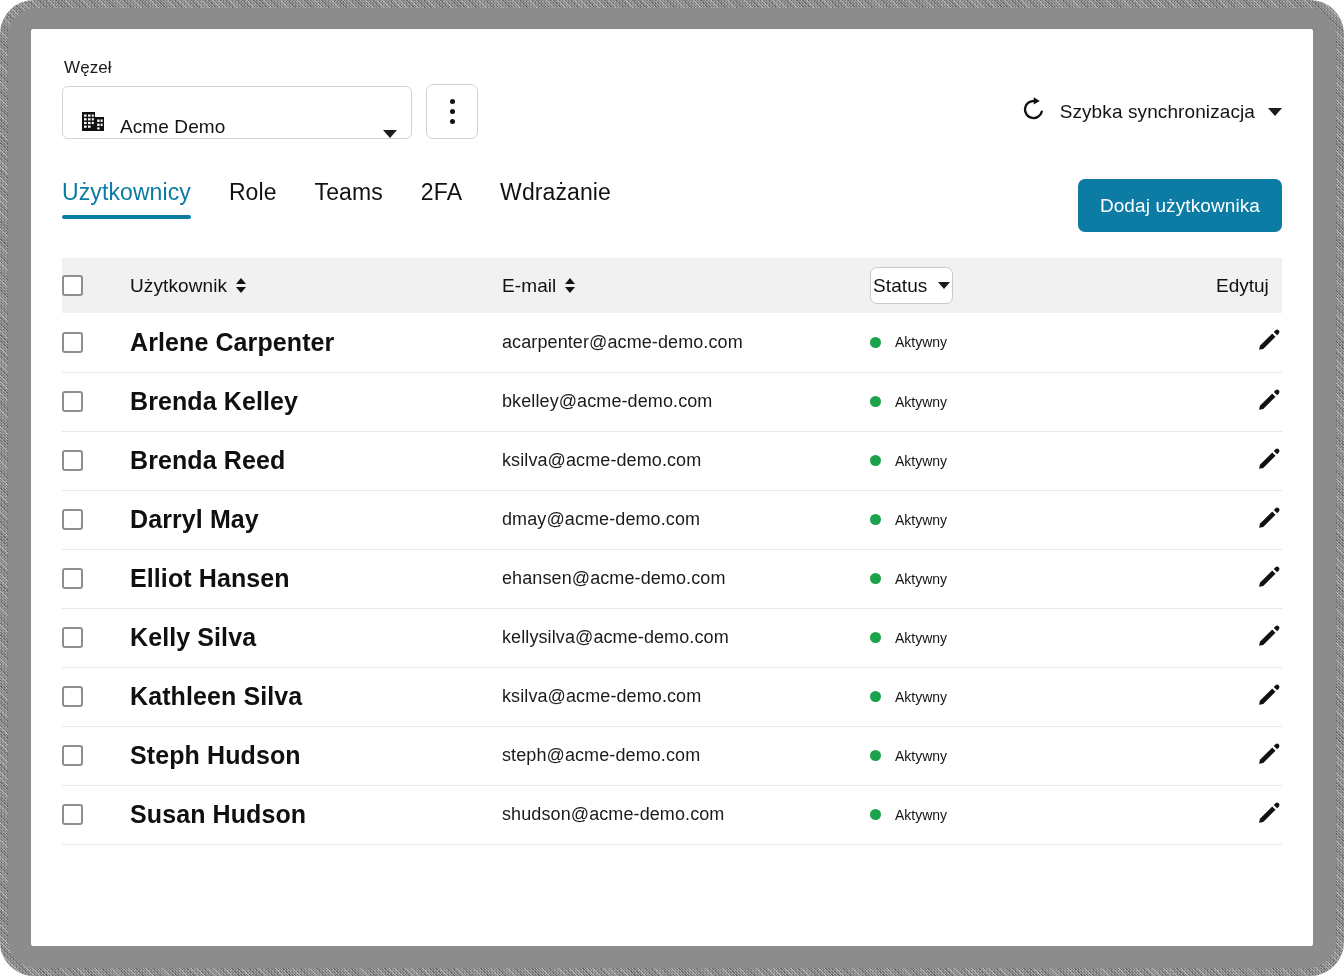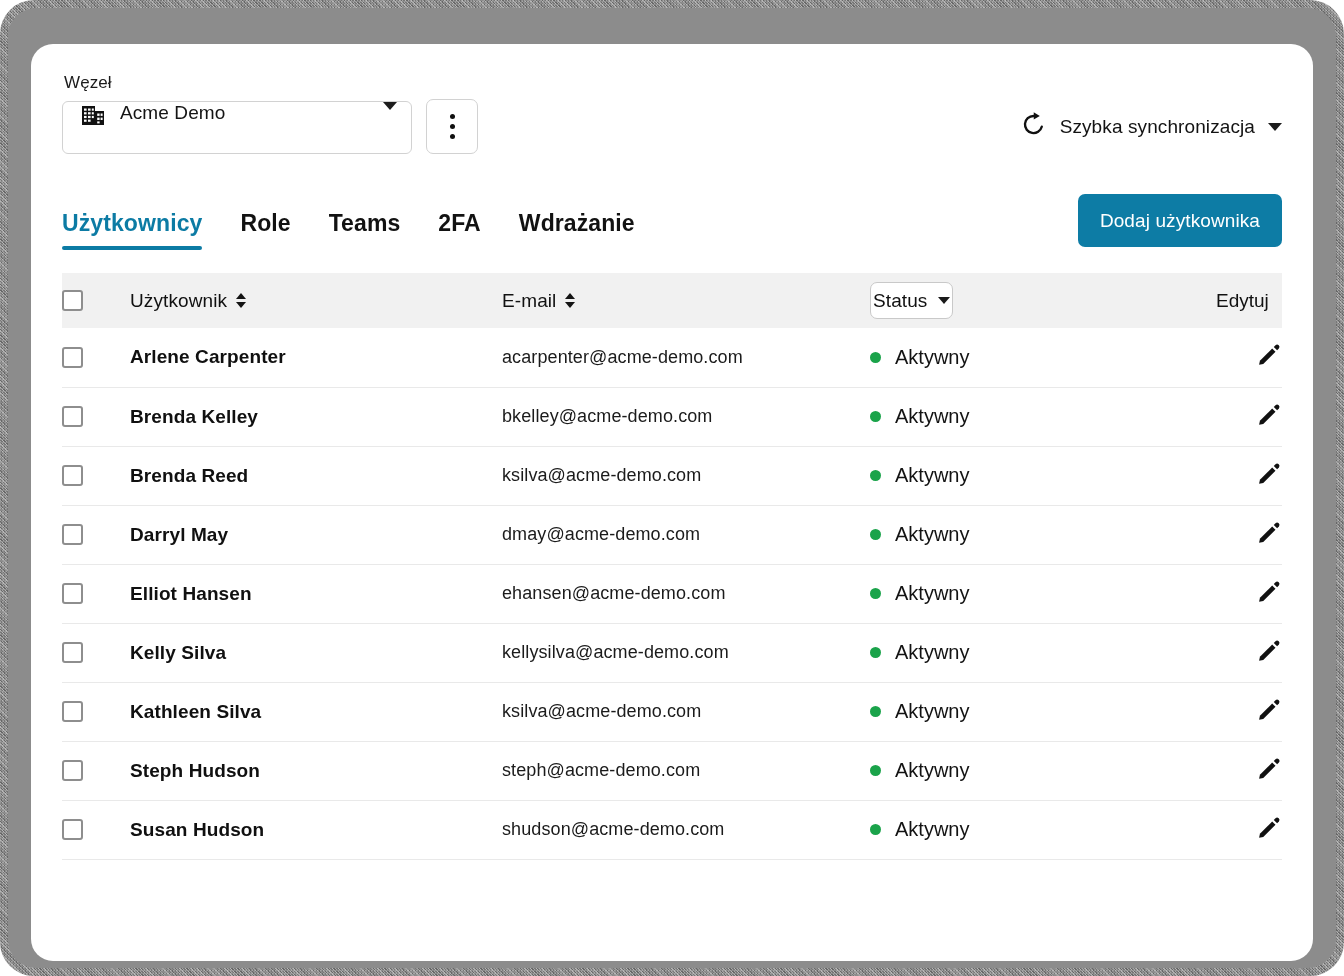--- a/index.html
+++ b/index.html
@@ -47,25 +47,25 @@
     position: absolute;
     left: 8px; top: 8px; right: 8px; bottom: 8px;
     border-radius: 28px;
     background: #8c8c8c;
   }
 
   
   #card {
     position: absolute;
     left: 31px;
-    top: 44px;
+    top: 29px;
     width: 1282px;
     height: 917px;
     background: #ffffff;
-    border-radius: 22px;
+    border-radius: 2px;
     box-sizing: border-box;
     overflow: hidden;
   }
   #card-pad {
     position: absolute;
     left: 0; top: 0; right: 0; bottom: 0;
     padding: 32px 31px 0 31px;
     box-sizing: border-box;
   }
 
@@ -85,21 +85,21 @@
   }
   .node-col { display: flex; flex-direction: column; }
 
   .node-select {
     width: 350px;
     height: 53px;
     border: 1px solid #d2d2d2;
     border-radius: 6px;
     background: #fff;
     display: flex;
-    align-items: flex-start;
+    align-items: flex-end;
     padding: 0 14px 0 17px;
     box-sizing: border-box;
     gap: 14px;
     cursor: pointer;
   }
   .node-select .sel-text {
     flex: 1;
     font-size: 19px;
     color: #141414;
     letter-spacing: .1px;
@@ -143,21 +143,21 @@
   }
 
   
   .tabsrow {
     display: flex;
     align-items: center;
     justify-content: space-between;
     margin-top: 40px;
     height: 56px;
   }
-  .tabs { display: flex; align-items: flex-end; gap: 0; height: 56px; font-weight: bold; }
+  .tabs { display: flex; align-items: flex-start; gap: 0; height: 56px; }
   .tab {
     font-size: 23px;
     color: #121212;
     padding: 0 0 13px 0;
     margin-right: 38px;
     cursor: pointer;
     position: relative;
     letter-spacing: .1px;
     white-space: nowrap;
   }
@@ -253,23 +253,23 @@
     width: 0; height: 0;
     border-left: 6px solid transparent;
     border-right: 6px solid transparent;
     border-top: 7px solid #1a1a1a;
   }
   .th-edit { text-align: right; padding-right: 22px; font-size: 19px; color: #111; }
 
   .tbody-row { height: 59px; border-bottom: 1px solid #e9e9e9; }
   .tbody-row td { padding: 0; vertical-align: middle; }
   .td-check { padding-left: 24px; }
-  .td-name  { font-size: 19px; font-weight: bold; color: #101010; letter-spacing: .1px; }
+  .td-name  { font-size: 25px; font-weight: bold; color: #101010; letter-spacing: .1px; }
   .td-mail  { font-size: 18px; color: #1b1b1b; letter-spacing: .1px; margin-left: 40px; }
-  .td-status{ font-size: 20px; color: #131313; }
+  .td-status{ font-size: 14px; color: #131313; }
   .status-cell { display: flex; align-items: center; gap: 14px; padding-left: 16px; }
   .dot { width: 11px; height: 11px; border-radius: 50%; display: inline-block; flex: none; }
   .td-edit { text-align: right; padding-right: 20px; }
   .pencil { cursor: pointer; display: inline-block; vertical-align: middle; }
 </style>
 </head>
 <body>
 
 <div id="viewport">
   <div id="frame-noise"></div>

